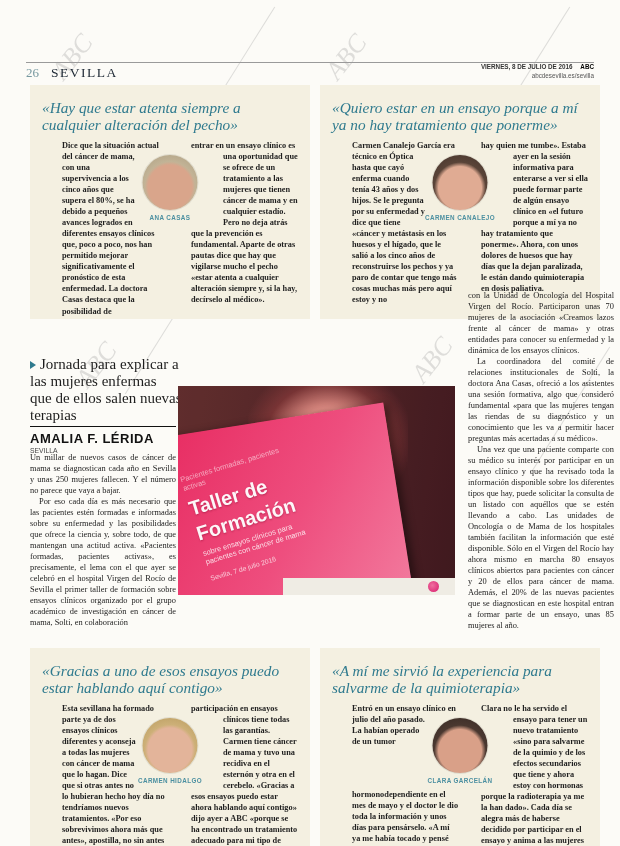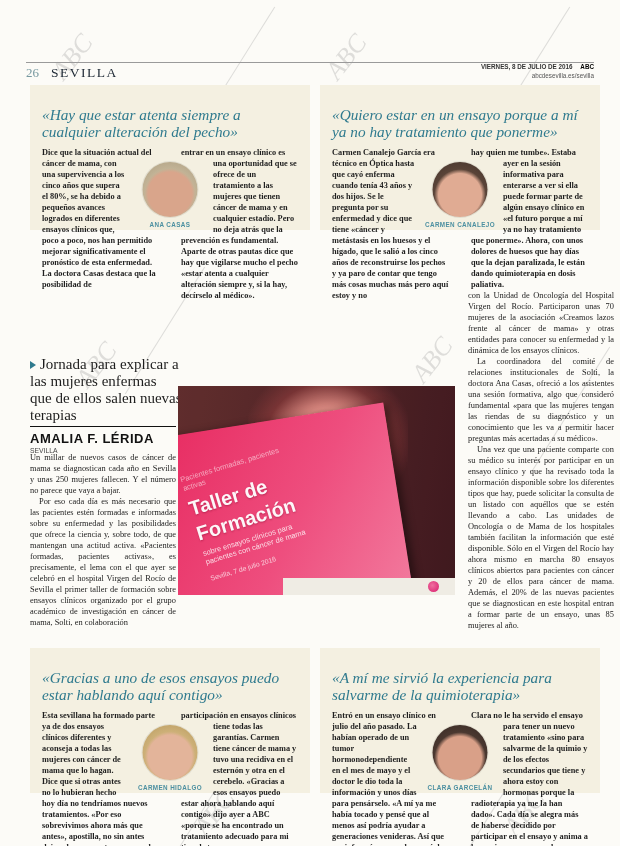--- a/index.html
+++ b/index.html
@@ -13,28 +13,28 @@
   
   .header{position:absolute;left:26px;top:30px;width:568px;border-top:1.5px solid #9a9a9a;
           padding-top:0;display:flex;justify-content:space-between;align-items:flex-start;margin-top:32px;}
   .pgnum{font-size:13px;color:#76989f;}
   .section{font-size:13.5px;color:#1c2733;letter-spacing:1.5px;margin-left:8px;}
   .hright{text-align:right;font-family:"Liberation Sans",sans-serif;font-size:6.3px;color:#444;line-height:1.4;}
   .hdate{font-weight:bold;color:#333;}
   .hbrand{font-weight:bold;color:#000;margin-left:6px;}
   .hsite{color:#555;}
   
-  .qbox{position:absolute;width:280px;height:145px;background:#f4f0e1;box-sizing:border-box;
-        padding:22px 12px;}
+  .qbox{position:absolute;width:280px;height:234px;background:#f4f0e1;box-sizing:border-box;
+        padding:15px 12px;}
   .qb-tl{left:30px;top:85px;} .qb-tr{left:320px;top:85px;}
   .qb-bl{left:30px;top:648px;} .qb-br{left:320px;top:648px;}
   .qhead{font-size:15.3px;font-style:italic;font-weight:500;color:#2f7a8e;line-height:1.08;
          margin:0 0 7px 0;}
   .qbody{position:relative;}
-  .qcols{display:flex;gap:22px;}
+  .qcols{display:flex;gap:22px;margin-left:20px;}
   .qcol{flex:1;font-weight:bold;font-size:8.3px;line-height:1.33;color:#1f1f1f;text-align:left;}
   .spr{float:right;width:30px;height:86px;shape-outside:inset(12px 0 0 0);margin-left:2px;}
   .spl{float:left;width:30px;height:86px;shape-outside:inset(12px 0 0 0);margin-right:2px;}
   .avatar{position:absolute;left:50%;top:15px;transform:translateX(-50%);width:55px;height:55px;
           border-radius:50%;box-shadow:0 0 0 1px rgba(0,0,0,.08);}
   .av-ana{background:radial-gradient(circle at 50% 58%,#d9a58b 0 52%,#c2b396 60%,#aa9d80 100%);}
   .av-canalejo{background:radial-gradient(circle at 50% 60%,#e0ab93 0 50%,#5a4438 60%,#41312a 100%);}
   .av-hidalgo{background:radial-gradient(circle at 50% 58%,#e3b49a 0 52%,#cdb078 60%,#b49759 100%);}
   .av-clara{background:radial-gradient(circle at 50% 60%,#d9a088 0 50%,#4a3830 60%,#332722 100%);}
   .pname{position:absolute;left:50%;top:74px;transform:translateX(-50%);white-space:nowrap;

